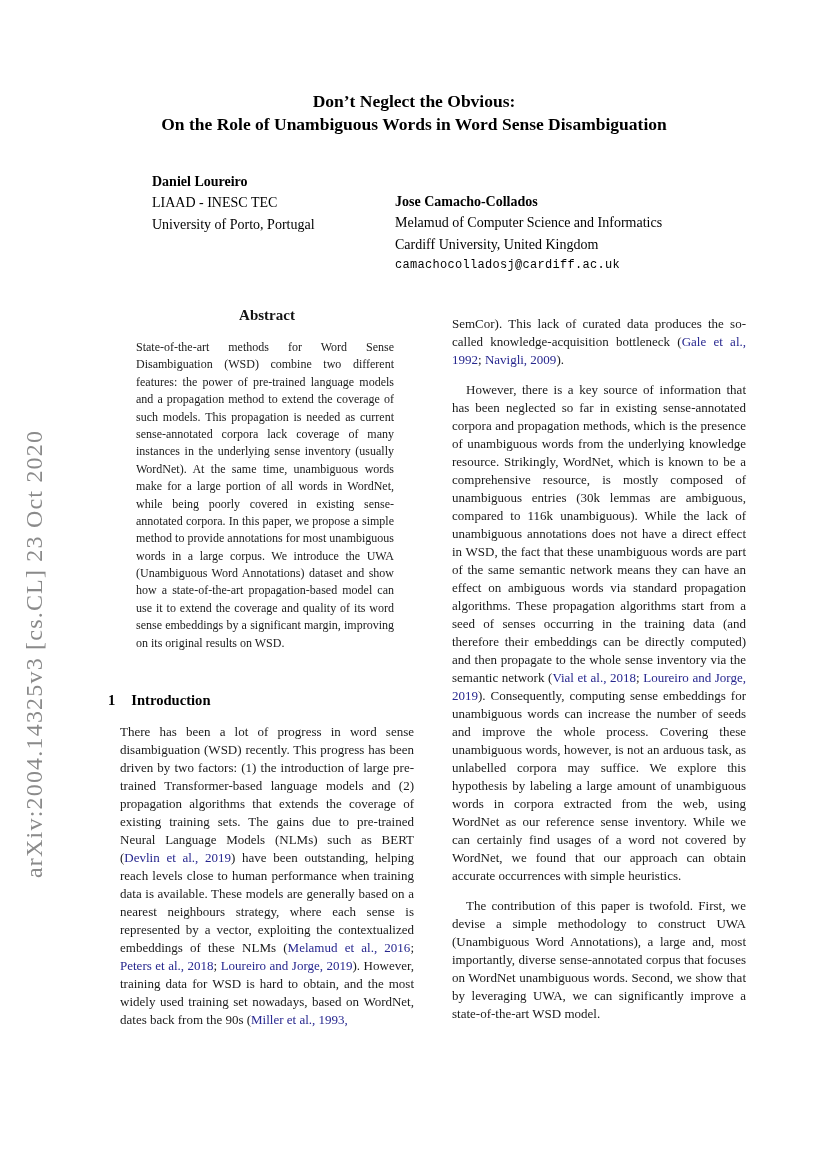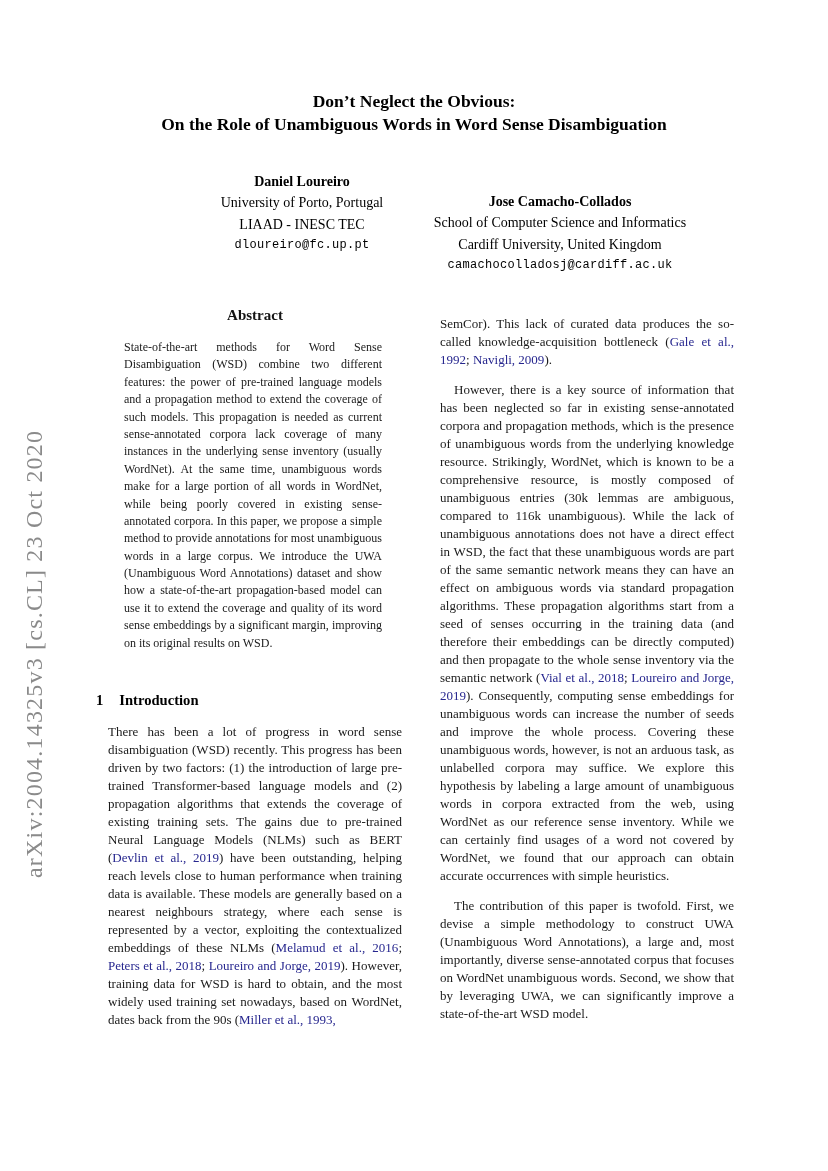--- a/index.html
+++ b/index.html
@@ -12,27 +12,27 @@
     position:absolute; top:878px; left:21px;
     transform:rotate(-90deg); transform-origin:0 0;
     white-space:nowrap; font-size:24px; letter-spacing:1.2px;
     color:var(--banner-color,#8a8a8a);
   }
   .title-block {
     position:absolute; top:90px; left:64px; width:700px;
     text-align:center; font-weight:bold; font-size:17.5px; line-height:1.33;
     color:#000;
   }
-  .author { position:absolute; top:171px; text-align:center; font-size:14px; line-height:1.52; color:#000; }
+  .author { position:absolute; top:171px; font-size:14px; line-height:1.52; color:#000; }
   .author-1 { left:152px; width:300px; }
   .author-2 { left:395px; width:330px;margin-top:20px; }
   .author-name { font-weight:bold; }
   .author-email { font-family:"Liberation Mono", monospace; font-size:12px; letter-spacing:0.3px; margin-top:1px; }
   .columns {
-    position:absolute; top:303px; left:96px; width:650px;
+    position:absolute; top:303px; left:108px; width:650px;
     display:flex; gap:14px;
   }
   .col { width:318px; }
   .abstract-heading { text-align:center; font-weight:bold; font-size:15px; margin:4px 0 15px 0; }
   .abstract-text {
     font-size:12px; line-height:1.45; text-align:justify;
     margin:0 32px 0 28px; color:#1a1a1a;
   }
   .section-heading { font-size:14.6px; font-weight:bold; margin:40px 0 14px 0; color:#000; }
   .sec-num { display:inline-block; margin-right:16px; }
@@ -47,28 +47,27 @@
 
   <div class="arxiv-banner">arXiv:2004.14325v3  [cs.CL]  23 Oct 2020</div>
 
   <header class="title-block">
     <div>Don’t Neglect the Obvious:</div>
     <div>On the Role of Unambiguous Words in Word Sense Disambiguation</div>
   </header>
 
   <div class="author author-1">
     <div class="author-name">Daniel Loureiro</div>
+    <div class="author-affil">LIAAD - INESC TEC</div>
     <div class="author-affil">University of Porto, Portugal</div>
-    <div class="author-affil">LIAAD - INESC TEC</div>
-    <div class="author-email">dloureiro@fc.up.pt</div>
   </div>
 
   <div class="author author-2">
     <div class="author-name">Jose Camacho-Collados</div>
-    <div class="author-affil">School of Computer Science and Informatics</div>
+    <div class="author-affil">Melamud of Computer Science and Informatics</div>
     <div class="author-affil">Cardiff University, United Kingdom</div>
     <div class="author-email">camachocolladosj@cardiff.ac.uk</div>
   </div>
 
   <div class="columns">
     <div class="col">
       <div class="abstract-heading">Abstract</div>
       <p class="abstract-text">State-of-the-art methods for Word Sense Disambiguation (WSD) combine two different features: the power of pre-trained language models and a propagation method to extend the coverage of such models. This propagation is needed as current sense-annotated corpora lack coverage of many instances in the underlying sense inventory (usually WordNet). At the same time, unambiguous words make for a large portion of all words in WordNet, while being poorly covered in existing sense-annotated corpora. In this paper, we propose a simple method to provide annotations for most unambiguous words in a large corpus. We introduce the UWA (Unambiguous Word Annotations) dataset and show how a state-of-the-art propagation-based model can use it to extend the coverage and quality of its word sense embeddings by a significant margin, improving on its original results on WSD.</p>
       <h2 class="section-heading"><span class="sec-num">1</span><span>Introduction</span></h2>
       <p class="body-par"><span>There has been a lot of progress in word sense disambiguation (WSD) recently. This progress has been driven by two factors: (1) the introduction of large pre-trained Transformer-based language models and (2) propagation algorithms that extends the coverage of existing training sets. The gains due to pre-trained Neural Language Models (NLMs) such as BERT (</span><span class="cite">Devlin et al., 2019</span><span>) have been outstanding, helping reach levels close to human performance when training data is available. These models are generally based on a nearest neighbours strategy, where each sense is represented by a vector, exploiting the contextualized embeddings of these NLMs (</span><span class="cite">Melamud et al., 2016</span><span>; </span><span class="cite">Peters et al., 2018</span><span>; </span><span class="cite">Loureiro and Jorge, 2019</span><span>). However, training data for WSD is hard to obtain, and the most widely used training set nowadays, based on WordNet, dates back from the 90s (</span><span class="cite">Miller et al., 1993,</span></p>

